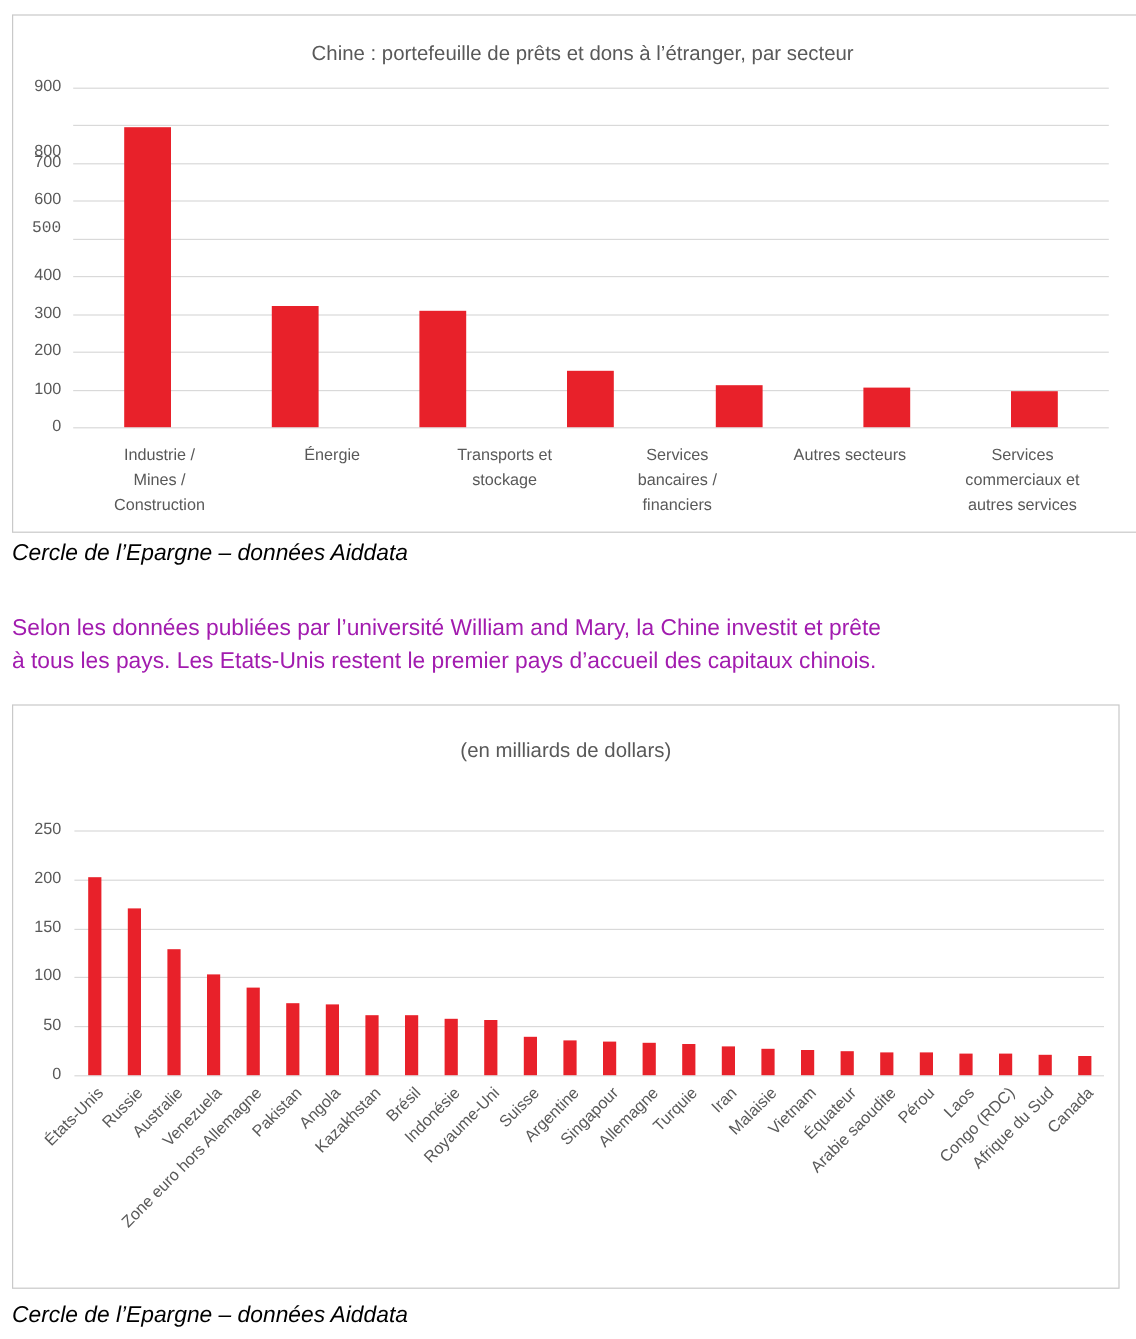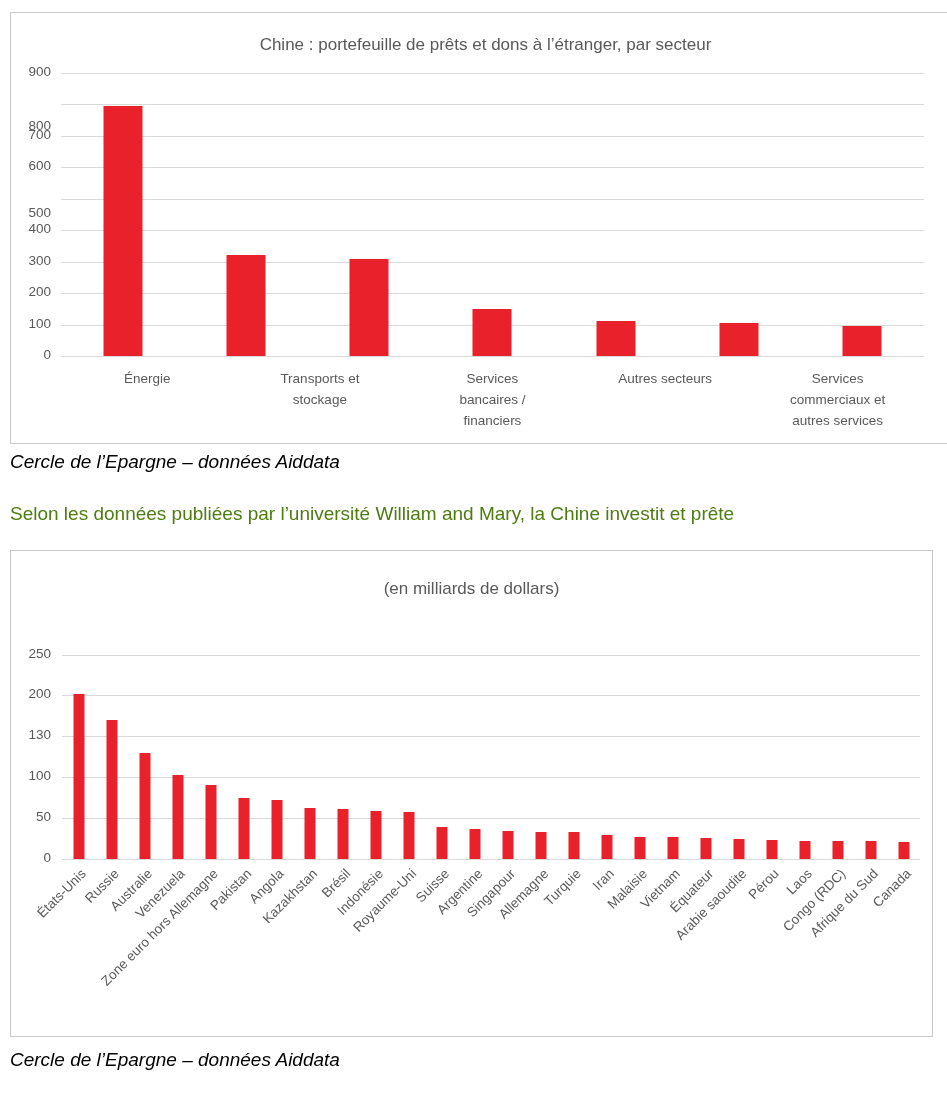--- a/index.html
+++ b/index.html
@@ -58,39 +58,39 @@
     transform-origin:top right;
     font-size:13.5px; color:#595959;
   }
   .source-caption {
     margin:7px 0 0 10px;
     font-size:19px;
     color:#000;
     font-style:italic;
   }
   .intro-paragraph {
-    margin:27px 14px 0 10px;
+    margin:37px 14px 0 10px;
     font-size:19px;
     line-height:1.45;
-    color:#4d7c0f;
+    color:#a21caf;
   }
   #caption2 { margin-top:12px; }
 </style>
 </head>
 <body>
 
 <div class="chart-box" id="chart1">
   <div class="chart-title">Chine : portefeuille de prêts et dons à l’étranger, par secteur</div>
   <div class="ylabels">
       <div class="ytick" style="top: 334px;">0</div>
       <div class="ytick" style="top: 302.556px;">100</div>
       <div class="ytick" style="top: 271.111px;">200</div>
       <div class="ytick" style="top: 239.667px;">300</div>
       <div class="ytick" style="top: 208.222px;">400</div>
-      <div class="ytick" style="top: 192px;">500</div>
+      <div class="ytick" style="top: 170px; font-family: Liberation Mono, monospace;">500</div>
       <div class="ytick" style="top: 145.333px;">600</div>
       <div class="ytick" style="top: 113.889px;">700</div>
       <div class="ytick" style="top: 76px; margin-top: 29px;">800</div>
       <div class="ytick" style="top: 51px;">900</div>
     </div>
   <div class="plot-wrap">
       <div class="gridline" style="top: 283px;"></div>
       <div class="gridline" style="top: 251.556px;"></div>
       <div class="gridline" style="top: 220.111px;"></div>
       <div class="gridline" style="top: 188.667px;"></div>
@@ -118,46 +118,50 @@
         </div>
         <div class="col">
           <div class="bar" style="height: 32.7022px; background: rgb(232, 33, 42);"></div>
         </div>
         <div class="col">
           <div class="bar" style="height: 30.5011px; background: rgb(232, 33, 42);"></div>
         </div>
       </div>
     </div>
 <div class="xrow" style="left: 50px; width: 863px; top: 356px;">
+      <div class="xcell">Industrie /
+Mines /
+Construction</div>
       <div class="xcell">Énergie</div>
       <div class="xcell">Transports et
 stockage</div>
       <div class="xcell">Services
 bancaires /
 financiers</div>
       <div class="xcell">Autres secteurs</div>
       <div class="xcell">Services
 commerciaux et
 autres services</div>
     </div>
   </div>
 
 <div class="source-caption" id="caption1">Cercle de l’Epargne – données Aiddata</div>
 
 <div class="intro-paragraph">
   <div>Selon les données publiées par l’université William and Mary, la Chine investit et prête</div>
+  <div>à tous les pays. Les Etats-Unis restent le premier pays d’accueil des capitaux chinois.</div>
 </div>
 
 <div class="chart-box" id="chart2">
   <div class="chart-subtitle">(en milliards de dollars)</div>
   <div class="ylabels">
       <div class="ytick" style="top: 299px;">0</div>
       <div class="ytick" style="top: 258.2px;">50</div>
       <div class="ytick" style="top: 217.4px;">100</div>
-      <div class="ytick" style="top: 176.6px;">130</div>
+      <div class="ytick" style="top: 176.6px;">150</div>
       <div class="ytick" style="top: 135.8px;">200</div>
       <div class="ytick" style="top: 95px; text-align: right;">250</div>
     </div>
   <div class="plot-wrap">
       <div class="gridline" style="top: 204px;"></div>
       <div class="gridline" style="top: 163.2px;"></div>
       <div class="gridline" style="top: 122.4px;"></div>
       <div class="gridline" style="top: 81.6px;"></div>
       <div class="gridline" style="top: 40.8px;"></div>
       <div class="gridline" style="top: 0px;"></div>

